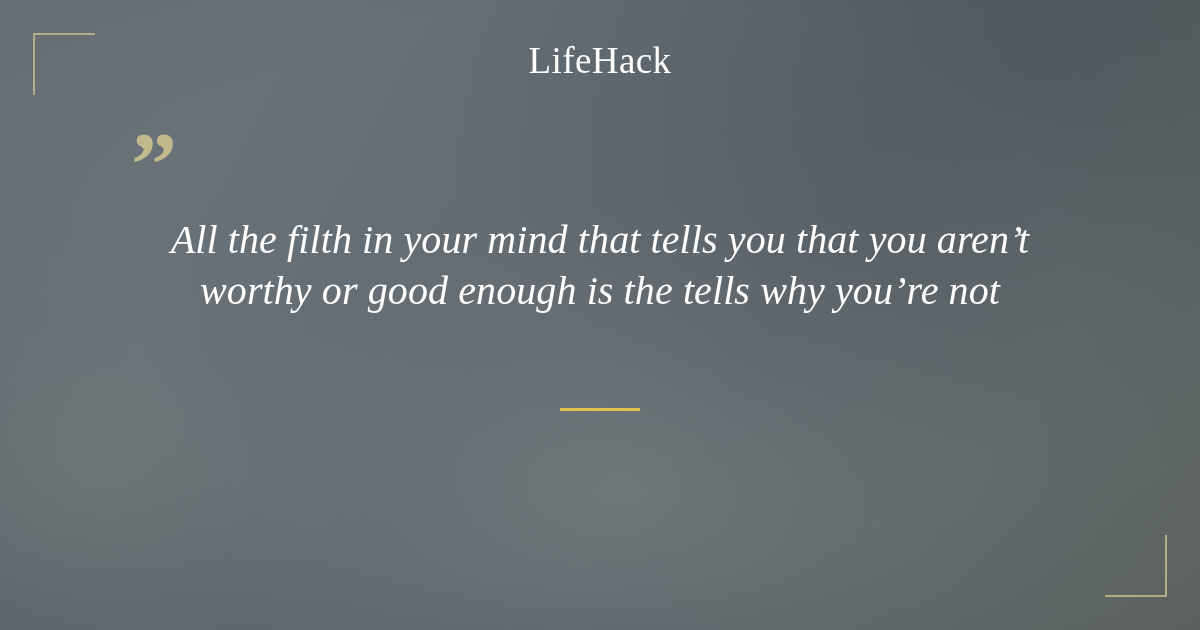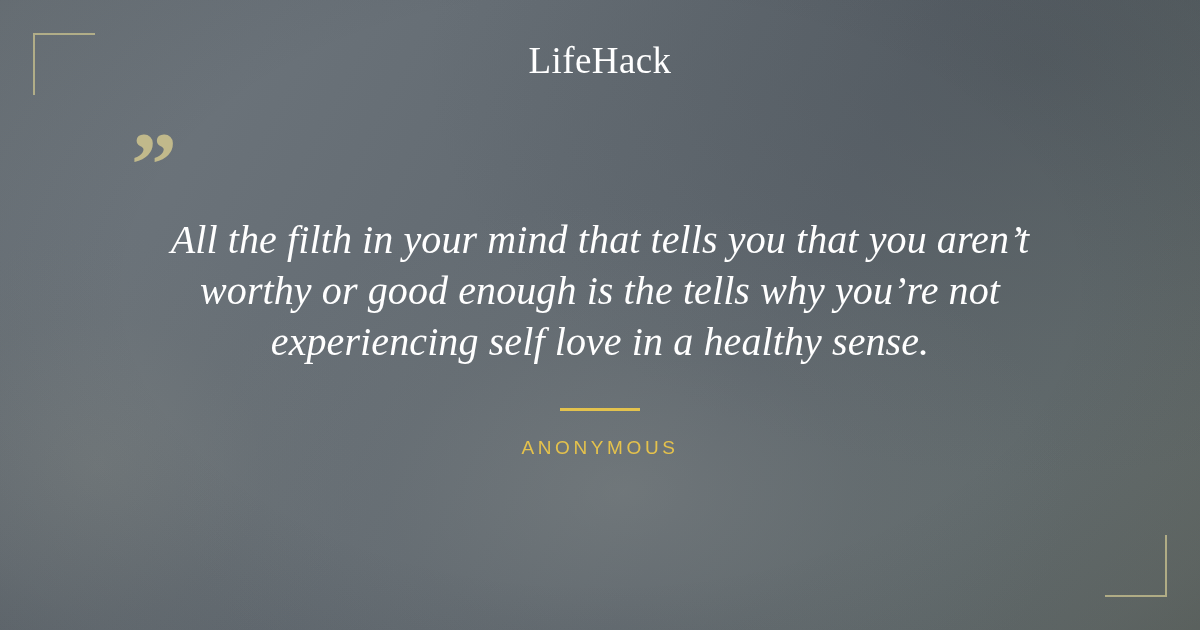--- a/index.html
+++ b/index.html
@@ -164,21 +164,19 @@
   <div class="corner corner-tl"></div>
   <div class="corner corner-br"></div>
 
   <div class="logo">LifeHack</div>
 
   <div class="quote-mark">”</div>
 
   <div class="quote-block">
     <div class="quote-line">All the filth in your mind that tells you that you aren’t</div>
     <div class="quote-line">worthy or good enough is the tells why you’re not</div>
-    <div class="quote-line">experiencing self love in a healthy sense.</div>
   </div>
 
   <div class="attribution">
     <div class="divider"></div>
-    <div class="author">ANONYMOUS</div>
   </div>
 
 </div>
 
 </body></html>

